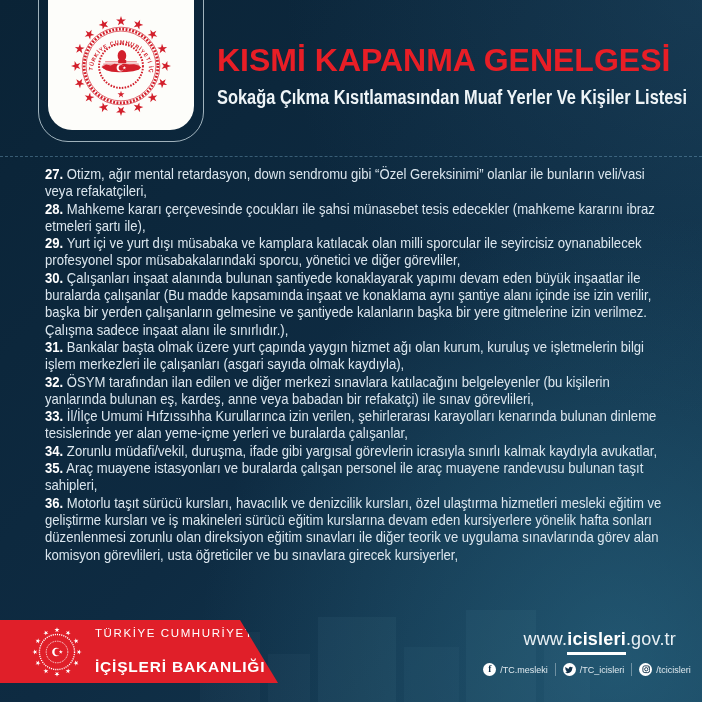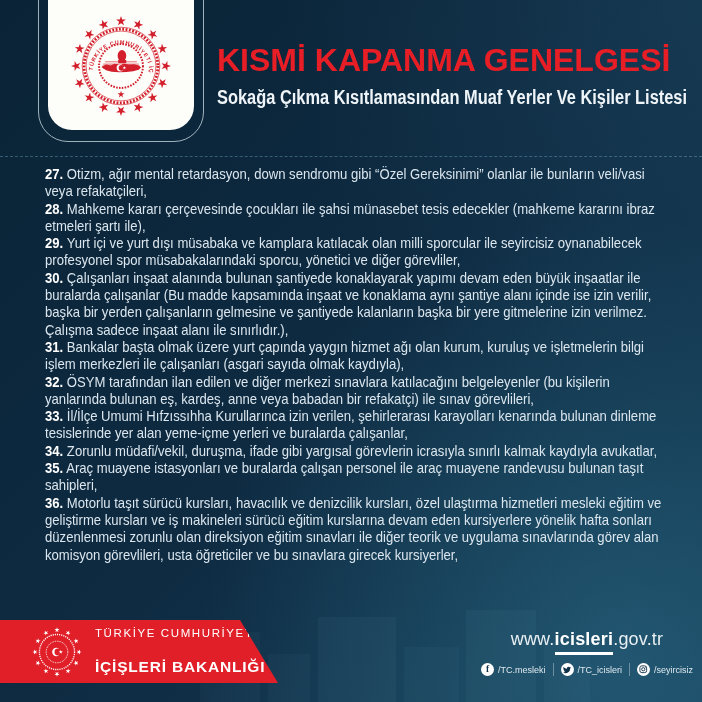--- a/index.html
+++ b/index.html
@@ -41,21 +41,21 @@
   
   .ribbon{left:0;top:620px;width:280px;height:63px;background:#e01f29;
           clip-path:polygon(0 0,240px 0,278px 100%,0 100%);
           display:flex;align-items:center;padding-left:30px;box-sizing:border-box;gap:11px;}
   .ministry{color:#ffffff;}
   .ministry .l1{font-size:11.5px;letter-spacing:1.6px;font-weight:400;}
   .ministry .l2{font-size:15.5px;letter-spacing:0.8px;font-weight:bold;margin-top:19px;}
 
   
   .site-col{right:26px;top:629px;width:178px;text-align:center;color:#fff;}
-  .site-line{font-size:18px;letter-spacing:0.2px;white-space:nowrap;}
+  .site-line{font-size:18px;letter-spacing:0.2px;white-space:nowrap;text-align:right;}
   .site-line .thin{font-weight:400;color:#e9f0f4;}
   .site-line .bold{font-weight:bold;position:relative;}
   .site-line .bold::after{content:"";position:absolute;left:0;right:0;bottom:-6px;height:3px;background:#ffffff;}
   .social-row{margin-top:13px;display:flex;align-items:center;justify-content:center;}
   .social-item{display:flex;align-items:center;gap:4px;padding:0 7px;font-size:9px;color:#dfe9ef;}
   .social-item + .social-item{border-left:1px solid rgba(255,255,255,0.35);text-align:right;}
   .badge{width:13px;height:13px;border-radius:50%;background:#ffffff;display:flex;align-items:center;justify-content:center;flex:0 0 auto;}
   .badge .fglyph{color:#10314a;font-weight:bold;font-size:9.5px;font-family:"Liberation Serif",serif;line-height:1;}
 </style>
 </head>
@@ -194,16 +194,16 @@
       <span>/TC_icisleri</span>
     </div>
     <div class="social-item">
       <span class="badge">
         <svg width="8.5" height="8.5" viewBox="0 0 24 24" fill="none" stroke="#10314a" stroke-width="2.6">
           <rect x="2.5" y="2.5" width="19" height="19" rx="5.5"></rect>
             <circle cx="12" cy="12" r="4.6"></circle>
             <circle cx="17.8" cy="6.3" r="1.4" fill="#10314a" stroke="none"></circle>
         </svg>
       </span>
-      <span>/seyircisiz</span>
+      <span>/tcicisleri</span>
     </div>
   </div>
 </div>
 
 </body></html>

